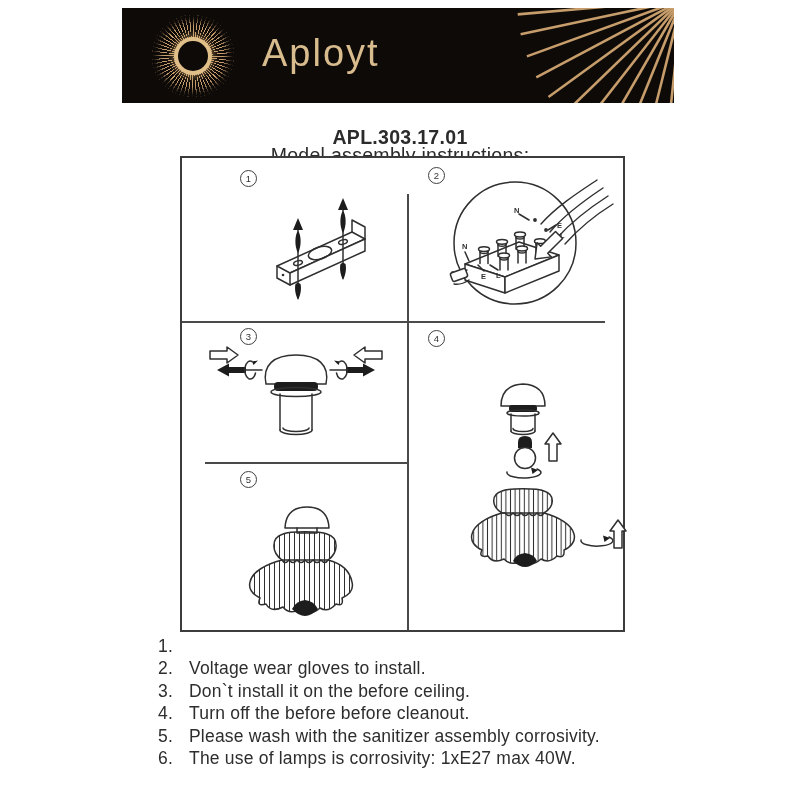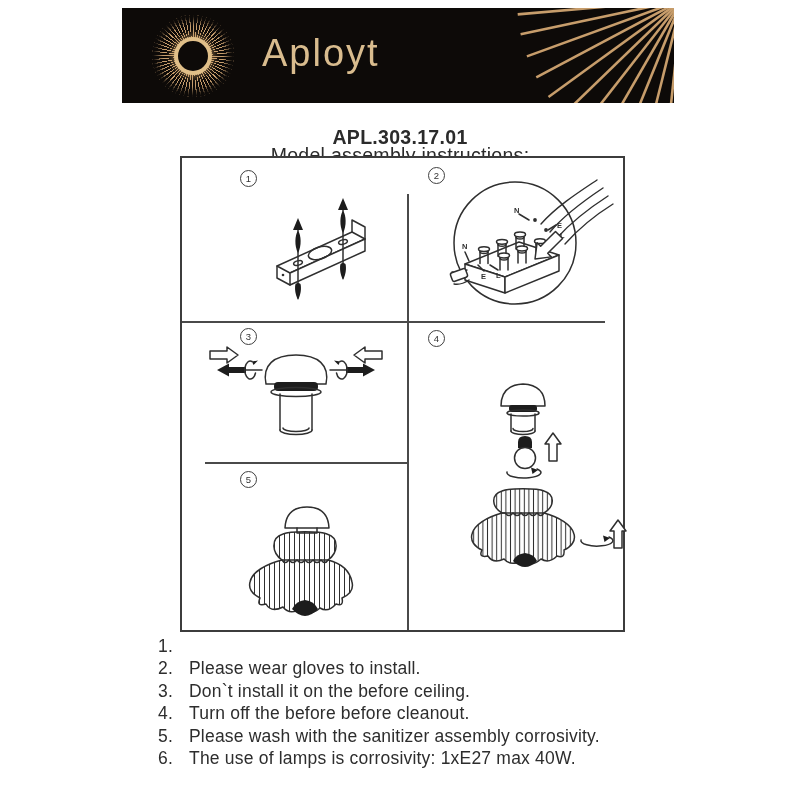--- a/index.html
+++ b/index.html
@@ -274,21 +274,21 @@
       </g>
     </svg>
   </div>
 
   <ol class="inst">
     <li>
       <span class="num">1.</span>
       </li>
     <li>
       <span class="num">2.</span>
-      <span>Please wear gloves to install.</span>
+      <span>Voltage wear gloves to install.</span>
       </li>
     <li>
       <span class="num">3.</span>
       <span>Don`t install it on the before ceiling.</span>
       </li>
     <li>
       <span class="num">4.</span>
       <span>Turn off the before before cleanout.</span>
       </li>
     <li>

